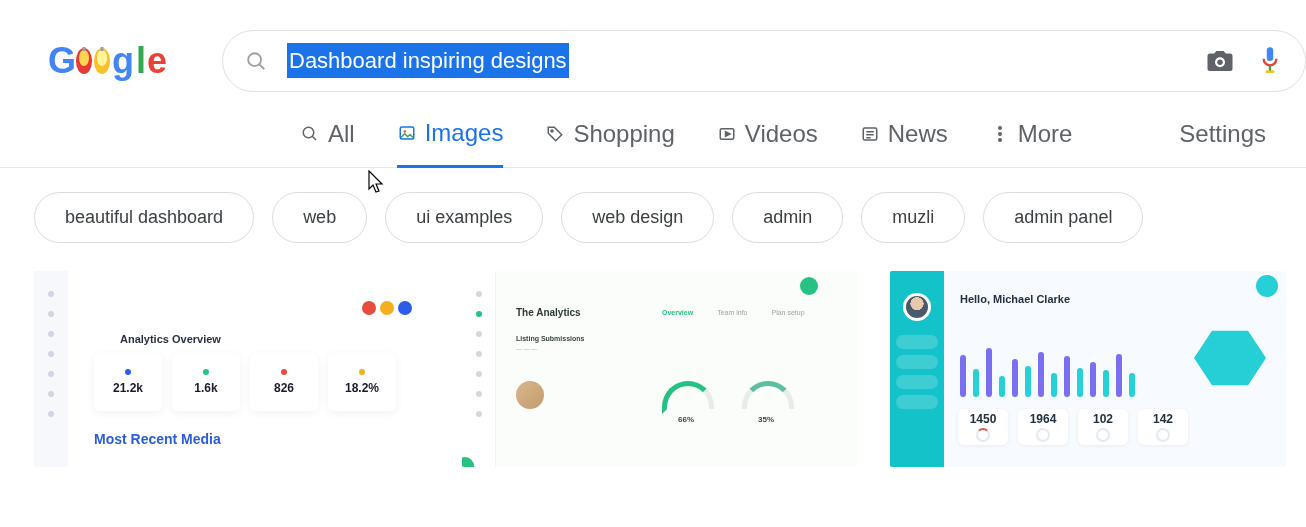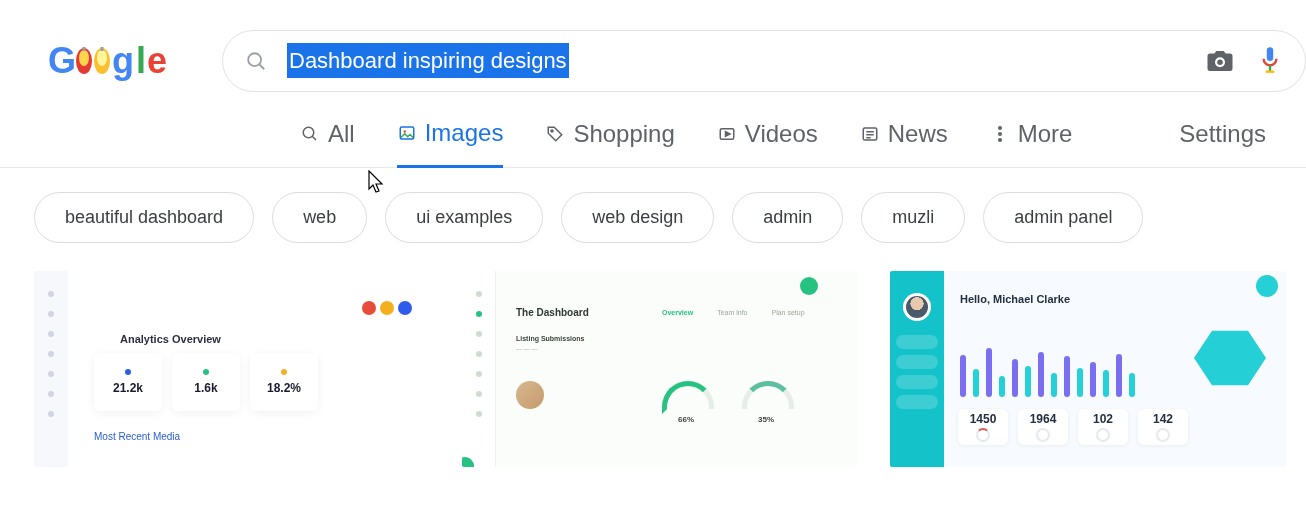--- a/index.html
+++ b/index.html
@@ -50,21 +50,21 @@
   .t1 { background:#ffffff; }
   .t1 .sidebar { position:absolute; left:0; top:0; width:34px; height:100%; background:#f7f8fc; }
   .t1 .dot { width:6px;height:6px;border-radius:50%;background:#d0d4e4;position:absolute;left:14px; }
   .t1 .topav { position:absolute; top:30px; right:18px; display:flex; gap:4px; }
   .t1 .topav span { width:14px;height:14px;border-radius:50%; }
   .t1 .title { position:absolute; top:62px; left:86px; font-size:11px; font-weight:700; color:#2a2f45; }
   .t1 .cards { position:absolute; top:82px; left:60px; display:flex; gap:10px; }
   .t1 .card { width:68px; height:58px; background:#fff; border-radius:6px; box-shadow:0 2px 8px rgba(0,0,0,0.06); display:flex; flex-direction:column; align-items:center; justify-content:center; }
   .t1 .card .cdot { width:6px;height:6px;border-radius:50%;margin-bottom:6px; }
   .t1 .card .cval { font-size:12px; font-weight:700; color:#1a1a2e; }
-  .t1 .section { position:absolute; top:160px; left:60px; font-size:10px; color:#2a5dd8; font-weight:400; }
+  .t1 .section { position:absolute; top:160px; left:60px; font-size:14px; color:#2a5dd8; font-weight:700; }
 
   
   .t2 { background:#fbfdfb; }
   .t2 .sb { position:absolute; left:0; top:0; width:34px; height:100%; background:#fff; border-right:1px solid #eef2ee; }
   .t2 .sb .sdot{width:6px;height:6px;border-radius:50%;background:#cfdccf;position:absolute;left:14px;}
   .t2 .sbact { background:#26c281 !important; }
   .t2 .ttitle { position:absolute; top:36px; left:54px; font-size:10px; font-weight:700; color:#2f3a2f; }
   .t2 .tablabels{position:absolute;top:38px;left:200px;display:flex;gap:24px;font-size:7px;}
   .t2 .tablabels span{color:#9aa79a;}
   .t2 .tablabels .act{color:#26c281;font-weight:600;}
@@ -246,40 +246,44 @@
     <div class="cards">
       <div class="card">
           <span class="cdot" style="background:#2f5bea"></span>
           <span class="cval">21.2k</span>
         </div>
       <div class="card">
           <span class="cdot" style="background:#26c281"></span>
           <span class="cval">1.6k</span>
         </div>
       <div class="card">
+          <span class="cdot" style="background:#e74c3c"></span>
+          <span class="cval">826</span>
+        </div>
+      <div class="card">
           <span class="cdot" style="background:#f2b01e"></span>
           <span class="cval">18.2%</span>
         </div>
     </div>
     <div class="section">Most Recent Media</div>
   </div>
 
   <div class="thumb t2">
     <div class="sb">
       <span class="sdot" style="top:20px"></span>
       <span class="sdot sbact" style="top:40px"></span>
       <span class="sdot" style="top:60px"></span>
         <span class="sdot" style="top:80px"></span>
       <span class="sdot" style="top:100px"></span>
         <span class="sdot" style="top:120px"></span>
       <span class="sdot" style="top:140px"></span>
     </div>
     <div class="bubble" style="top:6px;right:40px"></div>
     <div class="bubble" style="bottom:-8px;left:-6px"></div>
-    <div class="ttitle">The Dashboard</div>
+    <div class="ttitle">The Analytics</div>
     <div class="tablabels">
       <span class="act">Overview</span>
       <span>Team info</span>
       <span>Plan setup</span>
     </div>
     <div class="panel">
       <div class="ptitle">Listing Submissions</div>
       <div class="psub">— — —</div>
     </div>
     <div class="avatar"></div>

